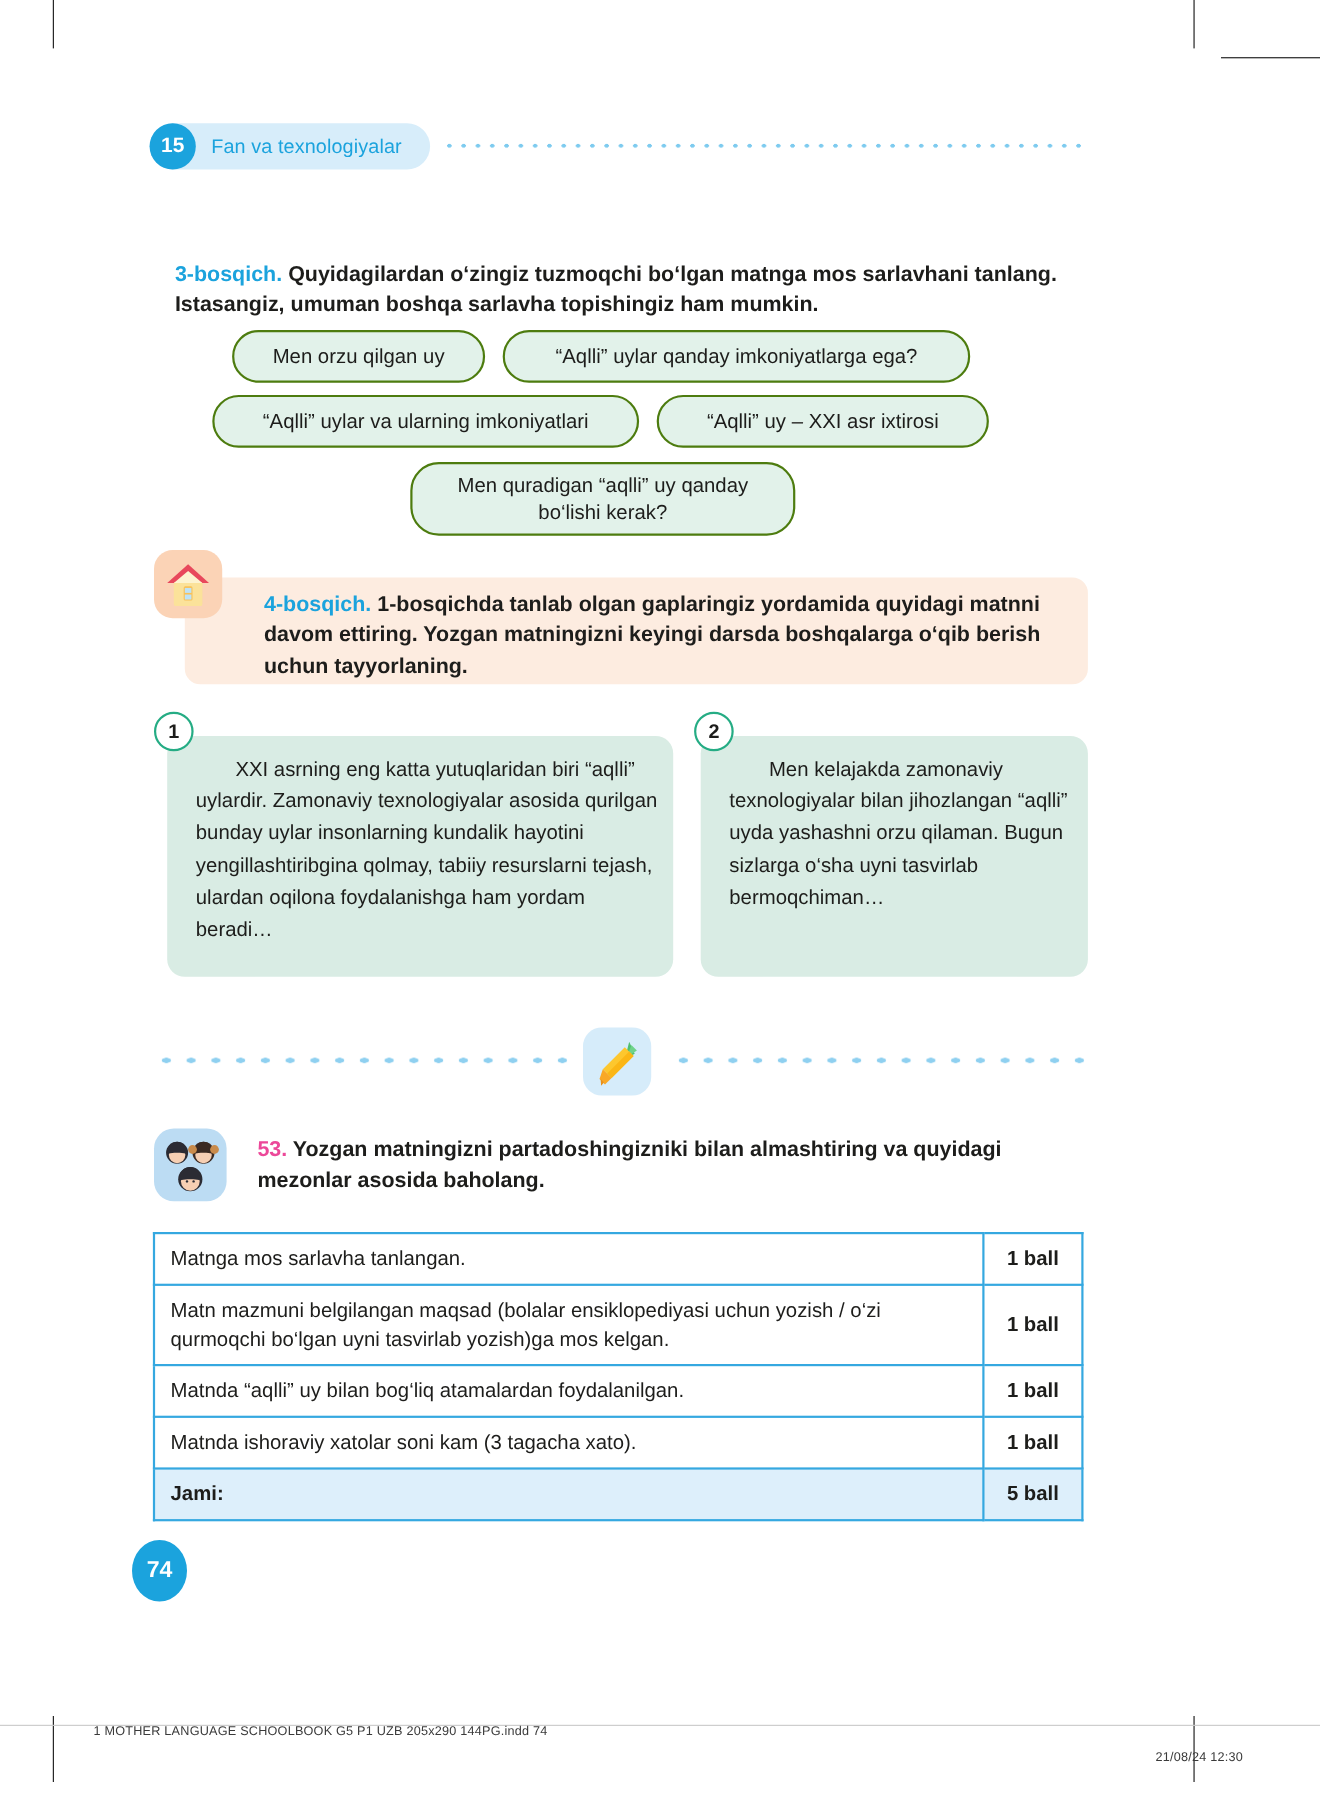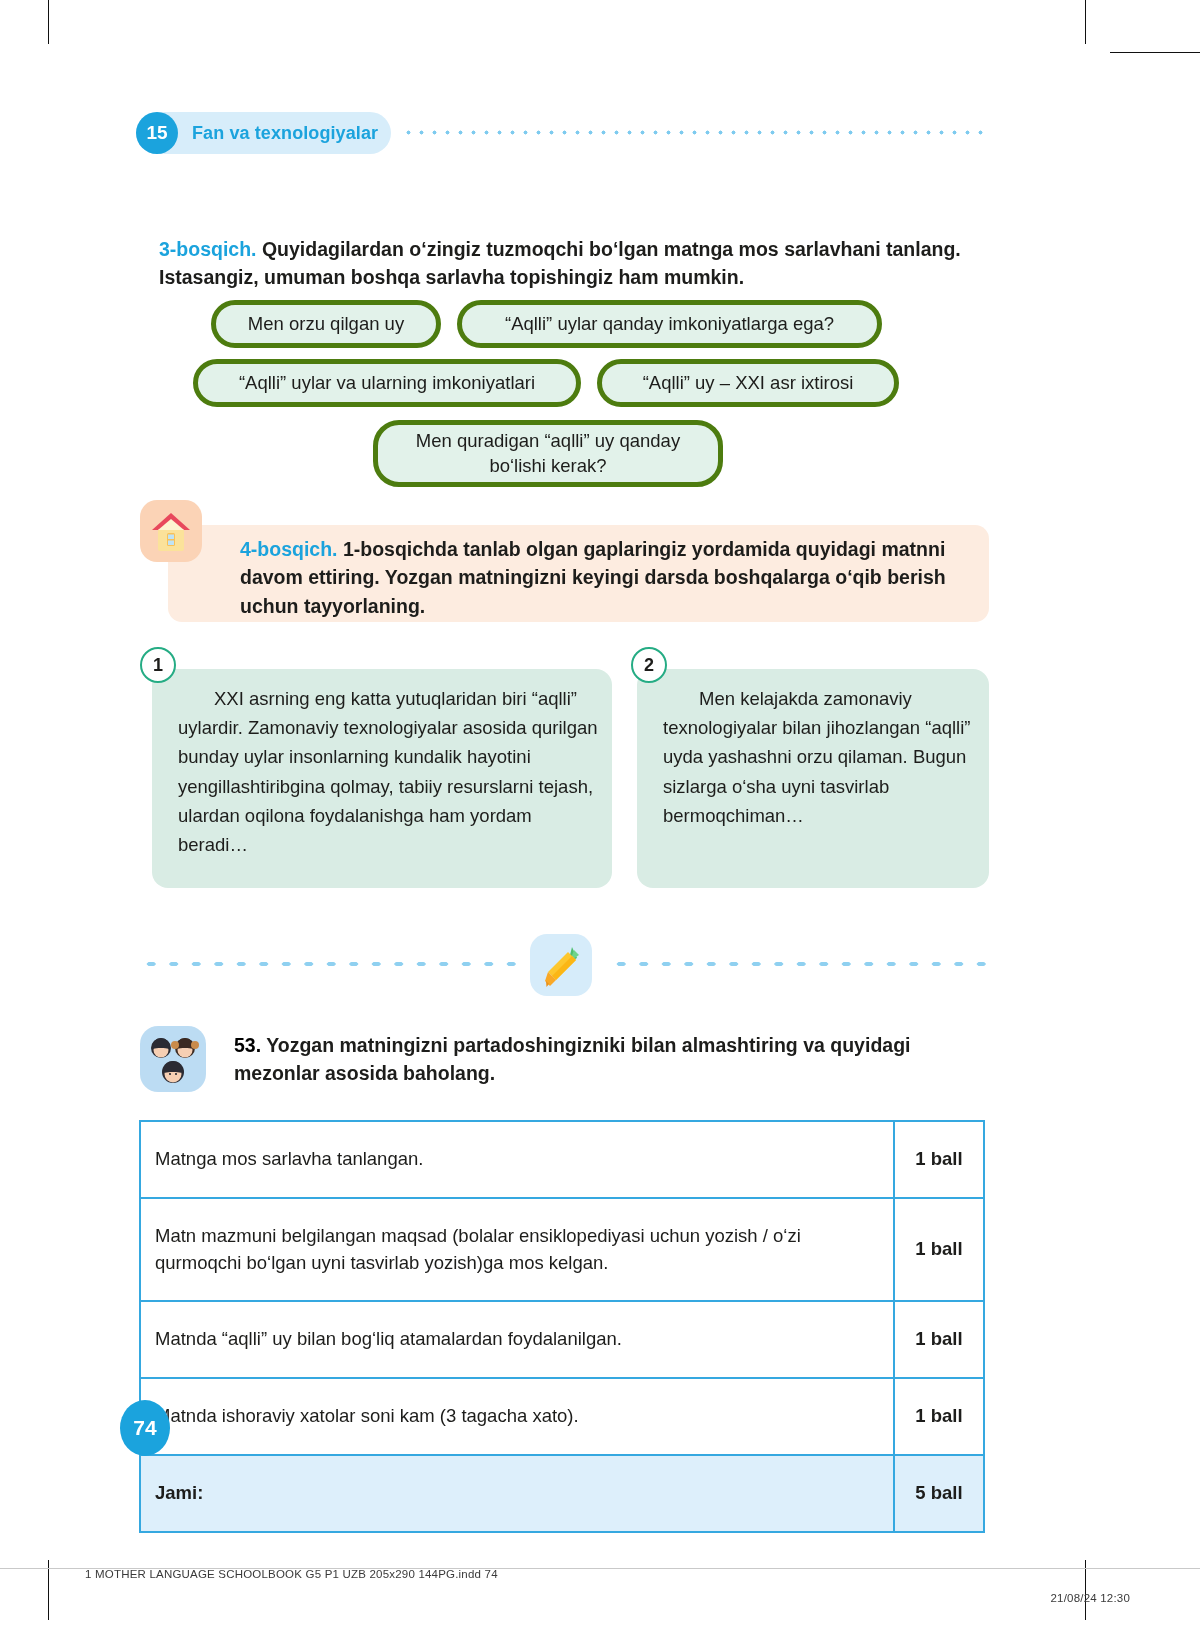--- a/index.html
+++ b/index.html
@@ -45,21 +45,21 @@
     background: #1ba3dd;
     color: #fff;
     font-size: 19px;
     font-weight: bold;
     display: flex; align-items: center; justify-content: center;
     flex: 0 0 auto;
   }
   .chapter-title {
     color: #1ba3dd;
     font-size: 18px;
-    font-weight: bold;
+    font-weight: normal;
     margin-left: 14px;
     letter-spacing: .1px;
   }
   .header-dots {
     position: absolute;
     left: 402px; top: 130px;
     width: 588px; height: 5px;
     background-image: radial-gradient(circle, #7ecbef 1.9px, rgba(0,0,0,0) 2.1px);
     background-size: 13px 5px;
     background-repeat: repeat-x;
@@ -75,21 +75,21 @@
     line-height: 1.42;
     color: #1d1d1b;
     margin-top: 37px;
   }
   .step-label { color: #1ba3dd; }
 
   
   .pill {
     position: absolute;
     background: #e2f2ea;
-    border: 5px solid #4d7c0f;
+    border: 2px solid #4d7c0f;
     border-radius: 26px;
     display: flex;
     align-items: center;
     justify-content: center;
     text-align: center;
     font-size: 18.5px;
     font-weight: normal;
     color: #1d1d1b;
     line-height: 1.32;
     padding: 0 18px;
@@ -185,32 +185,32 @@
   }
   .ex53 {
     position: absolute;
     left: 234px; top: 1031px;
     width: 755px;
     font-size: 19.5px;
     font-weight: bold;
     line-height: 1.45;
     color: #1d1d1b;
   }
-  .ex-num { color: #000000; }
+  .ex-num { color: #ec4899; }
 
   
   .table {
     position: absolute;
     left: 139px; top: 1120px;
     width: 846px;
     border-collapse: collapse;
   }
   .table td {
     border: 2px solid #35a8e0;
-    padding: 24px 14px;
+    padding: 9px 14px;
     font-size: 18.5px;
     line-height: 1.45;
     color: #1d1d1b;
     vertical-align: middle;
     background: #ffffff;
   }
   .table td.score {
     width: 90px;
     text-align: center;
     font-weight: bold;

